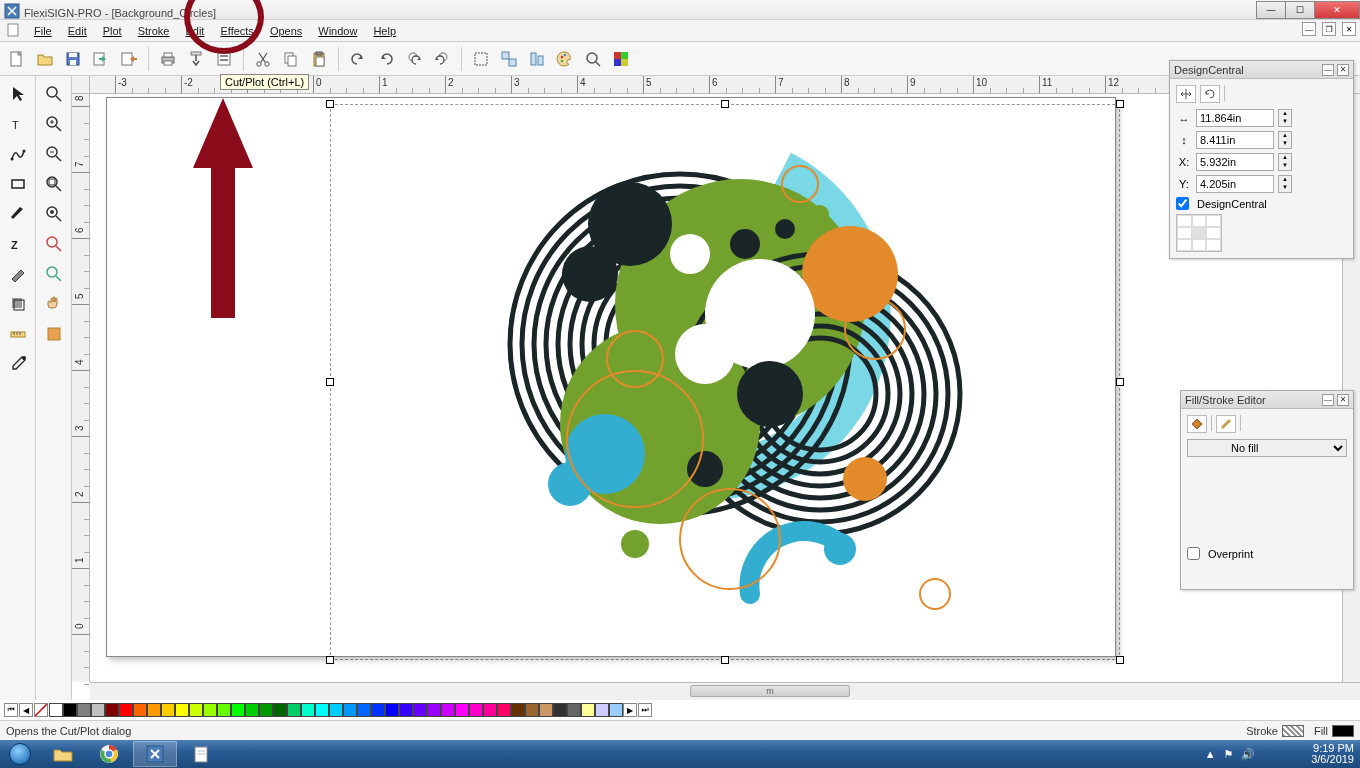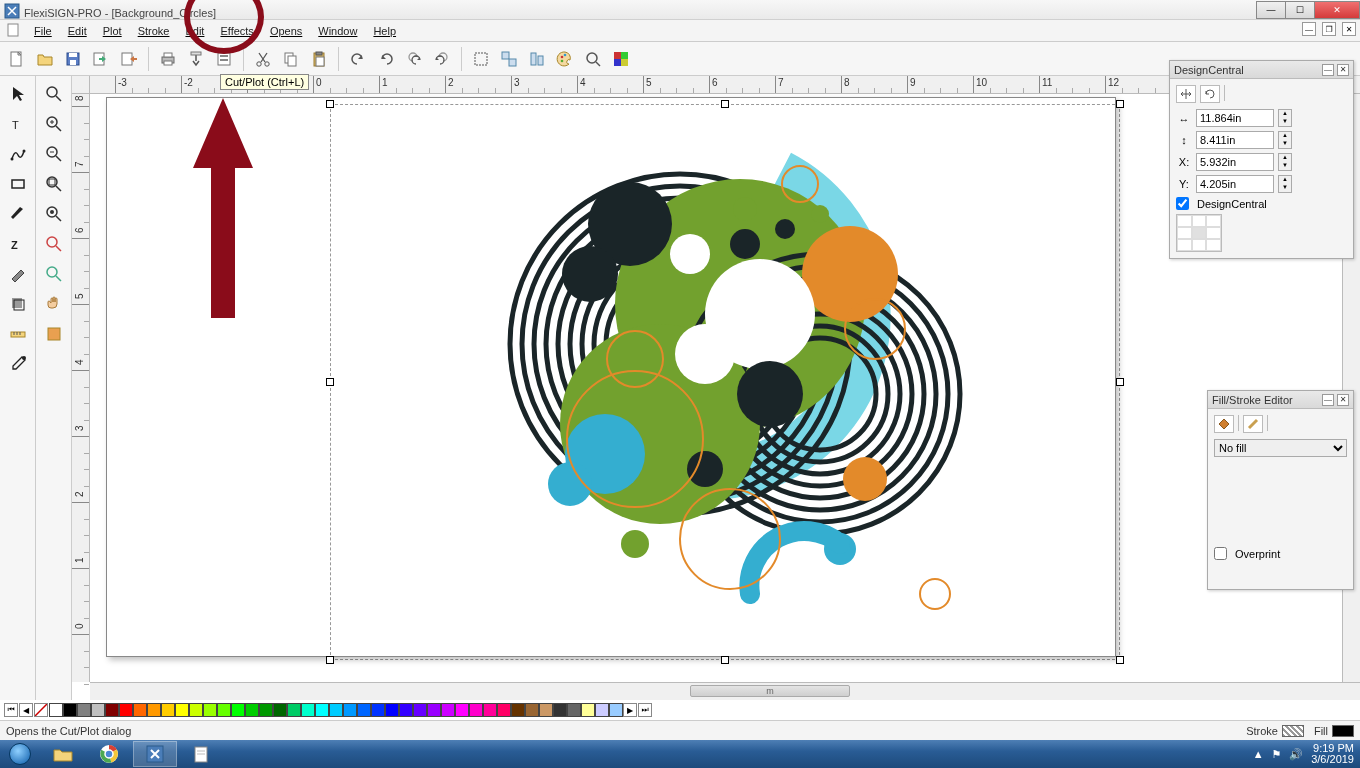--- a/index.html
+++ b/index.html
@@ -72,41 +72,41 @@
 .ptab { width:20px; height:18px; border:1px solid #bbb; background:#fff; display:flex; align-items:center; justify-content:center; }
 .prow { display:flex; align-items:center; gap:4px; margin-bottom:4px; }
 .prow .plabel { width:16px; display:flex; justify-content:center; }
 .prow input[type=text] { width:78px; height:18px; border:1px solid #aaa; padding:0 3px; font-size:11px; }
 .spinner { width:14px; height:18px; border:1px solid #aaa; background:#f0f0f0; display:flex; flex-direction:column; }
 .spinner div { flex:1; font-size:6px; text-align:center; line-height:7px; }
 .anchor-grid { width:46px; height:38px; border:1px solid #bbb; margin-top:4px; background:#fff; display:grid; grid-template-columns:repeat(3,1fr); grid-template-rows:repeat(3,1fr); }
 .anchor-grid div { border:1px solid #ddd; }
 .anchor-grid .sel { background:#e0e0e0; }
 .dc-panel { right:6px; top:60px; width:185px; }
-.fs-panel { right:6px; top:390px; width:147px; height:200px; }
-.fs-body select { width:100%; height:18px; border:1px solid #aaa; }
+.fs-panel { right:6px; top:390px; width:174px; height:200px; }
+.fs-body select { width:100%; height:18px; border:1px solid #aaa;padding-left:39px; }
 
 
 .swatchbar { position:absolute; left:0; right:0; bottom:48px; height:20px; background:#fff; display:flex; align-items:center; padding:0 4px; }
 .sw-nav { width:14px; height:14px; border:1px solid #888; margin-right:1px; display:flex; align-items:center; justify-content:center; font-size:8px; }
 .swatch { width:14px; height:14px; border:1px solid #444; margin-right:0; }
 
 
 .statusbar { position:absolute; left:0; right:0; bottom:28px; height:20px; background:#f4f4f4; border-top:1px solid #ccc; display:flex; align-items:center; padding:0 6px; color:#333; }
 .statusbar .spacer { flex:1; }
 .statusbar .sw-indicator { width:22px; height:12px; border:1px solid #666; margin-left:4px; }
 
 
 .taskbar { position:absolute; left:0; right:0; bottom:0; height:28px; background:linear-gradient(#4e7fb5,#295c95 40%,#1d4a7b); display:flex; align-items:center; }
 .start-orb { width:40px; height:28px; display:flex; align-items:center; justify-content:center; }
 .start-orb .orb { width:22px; height:22px; border-radius:50%; background:radial-gradient(circle at 40% 35%, #8fd0ff, #0a5aa8); border:1px solid #053862; position:relative; }
 .task-icon { width:44px; height:26px; margin:0 1px; display:flex; align-items:center; justify-content:center; border:1px solid transparent; }
 .task-icon.active { background:rgba(255,255,255,0.18); border-color:rgba(255,255,255,0.3); }
 .tray { margin-left:auto; display:flex; align-items:center; color:#fff; padding-right:6px; gap:8px; font-size:10px; }
-.tray .clock { text-align:right; line-height:11px; }
+.tray .clock { text-align:right; line-height:11px;margin-left:48px; }
 input[type=checkbox]{ margin-right:4px; }
 </style>
 </head>
 <body>
 
 <div class="titlebar">
   <span class="app-icon">
     <svg viewBox="0 0 16 16">
         <rect x="1" y="1" width="14" height="14" fill="#4a7db8" stroke="#2a5a8a"></rect>
         <path d="M4 4 L12 12 M12 4 L4 12" stroke="#fff" stroke-width="1.5"></path>

